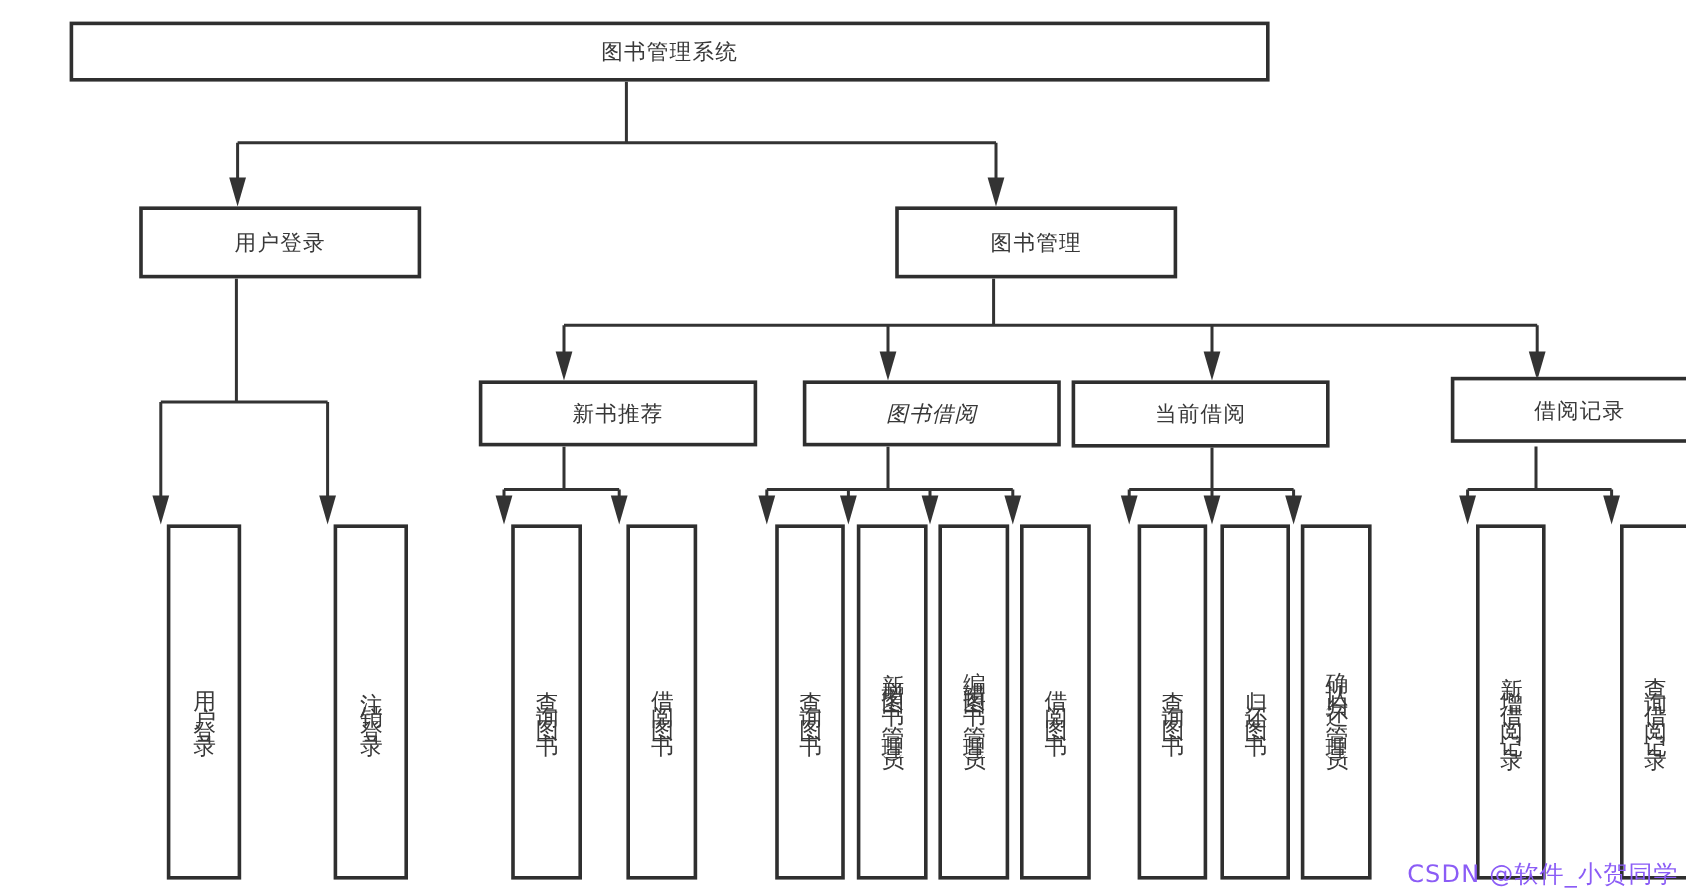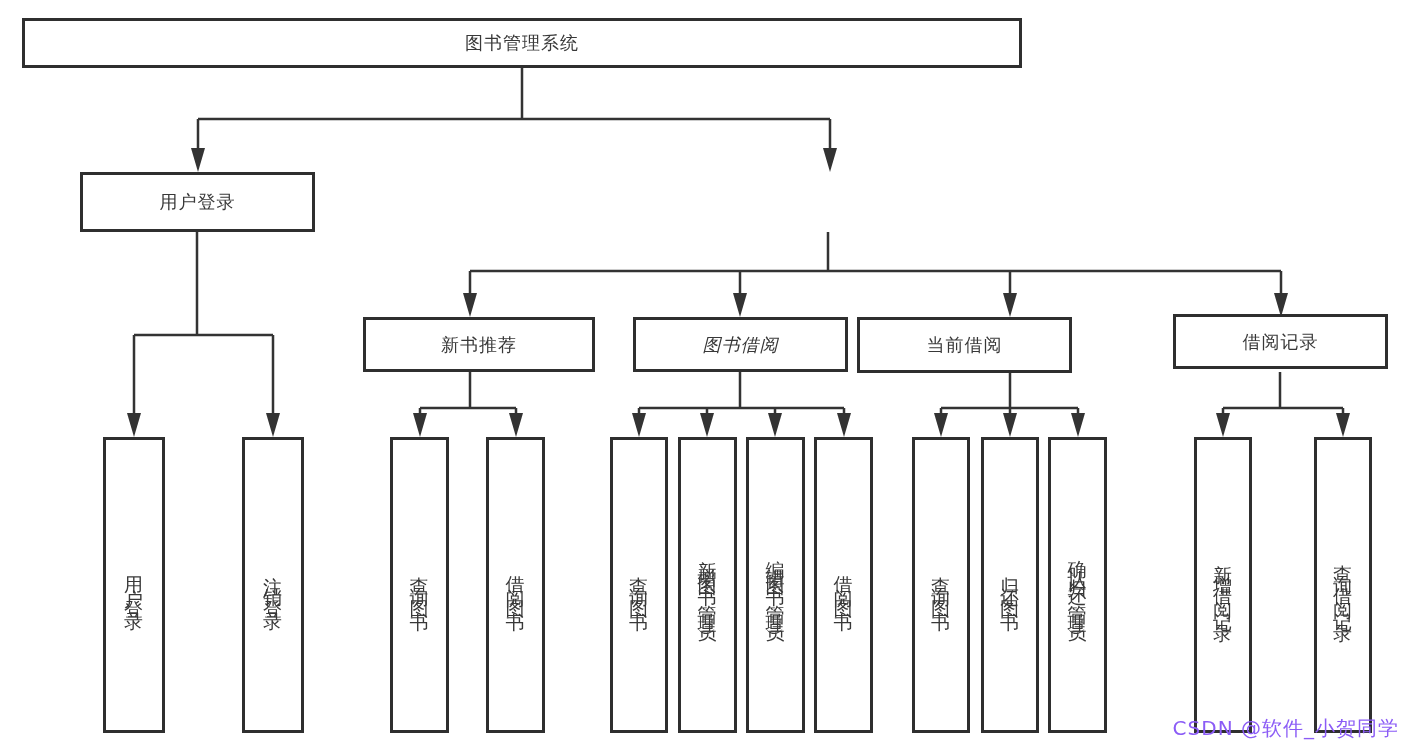--- a/index.html
+++ b/index.html
@@ -7,21 +7,21 @@
     width:1405px;height:747px;position:relative;overflow:hidden;
     font-family:"DejaVu Sans","Liberation Sans",sans-serif;
     color:#383838;
   }
   .stage{position:absolute;inset:0;}
   svg.wires{position:absolute;left:0;top:0;pointer-events:none;}
 
   .node{
     position:absolute;background:#ffffff;border:3px solid #2f2f2f;
     display:flex;align-items:center;justify-content:center;
-    box-sizing:border-box;font-size:18px;letter-spacing:1px;
+    box-sizing:border-box;font-size:18px;letter-spacing:1px;margin-left:36px;
   }
   
   .n-root   {left:22px;  top:18px;  width:1000px; height:50px;}
   .n-login  {left:80px;  top:172px; width:235px;  height:60px;}
   .n-mgmt   {left:710px; top:172px; width:235px;  height:60px;}
   .n-nb     {left:363px; top:317px; width:232px;  height:55px;}
   .n-bb     {left:633px; top:317px; width:215px;  height:55px;font-style:italic;}
   .n-cb     {left:857px; top:317px; width:215px;  height:56px;}
   .n-rec    {left:1173px;top:314px; width:215px;  height:55px;}
 
@@ -100,20 +100,23 @@
     </g>
   </svg>
 
   <div class="node n-root">
     <span>图书管理系统</span>
   </div>
 
   <div class="node n-login">
     <span>用户登录</span>
   </div>
+  <div class="node n-mgmt">
+    <span>图书管理</span>
+  </div>
 
   <div class="node n-nb">
     <span>新书推荐</span>
   </div>
   <div class="node n-bb">
     <span>图书借阅</span>
   </div>
   <div class="node n-cb">
     <span>当前借阅</span>
   </div>

